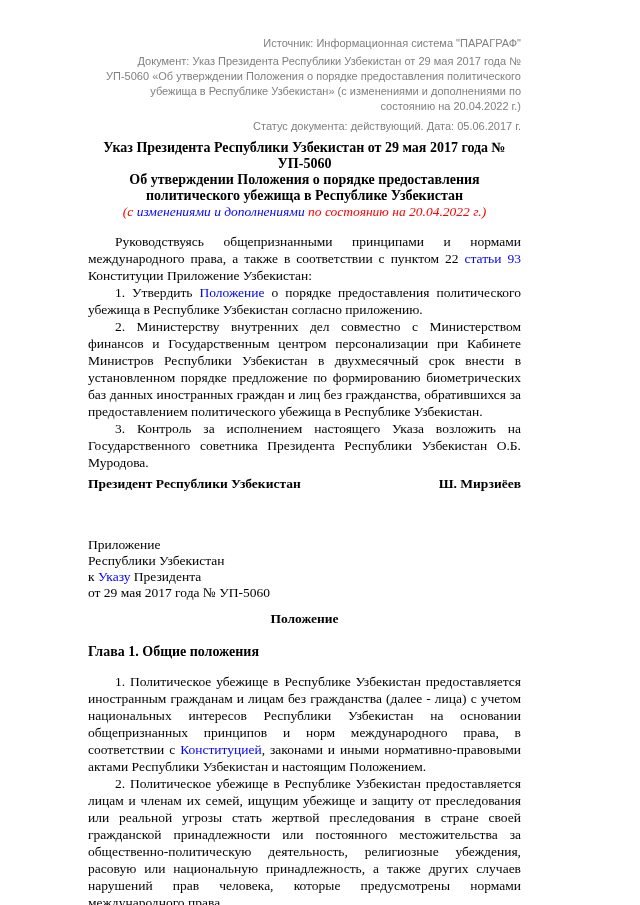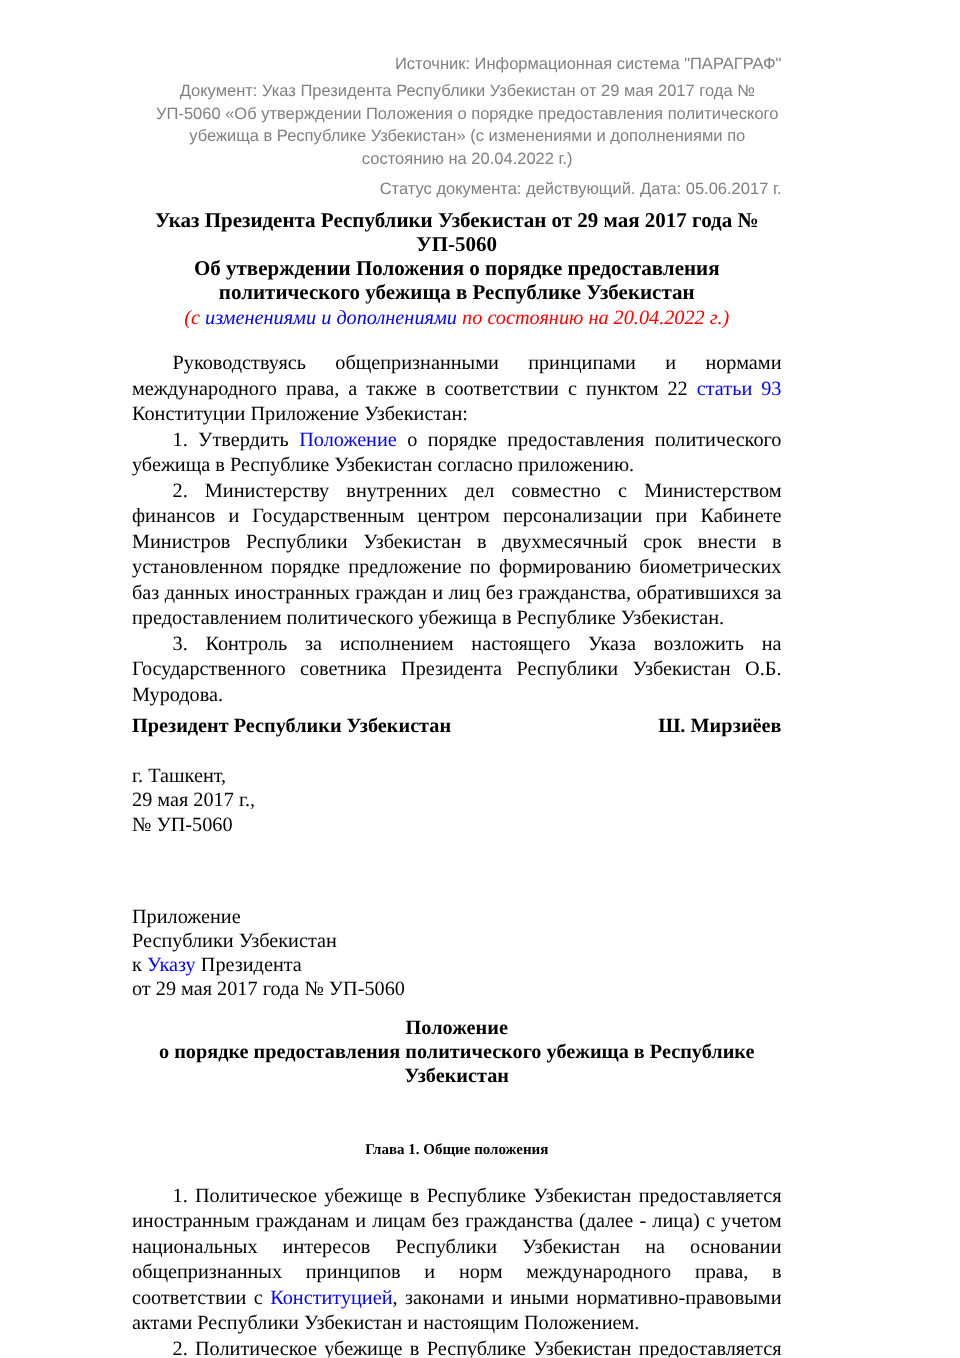--- a/index.html
+++ b/index.html
@@ -18,21 +18,21 @@
     padding: 36px 39px 0 88px;
   }
   
   .meta {
     font-family: "Liberation Sans", sans-serif;
     font-size: 11px;
     line-height: 15px;
     color: #808080;
     text-align: right;
   }
-  .meta-doc { margin-top: 3px; margin-left: 14px; text-align: center; }
+  .meta-doc { margin-top: 3px; margin-left: 14px; }
   .meta-status { margin-top: 5px; }
   
   .title {
     margin-top: 6px;
     text-align: center;
     font-weight: bold;
     font-size: 14px;
     line-height: 16px;
   }
   .amend {
@@ -75,24 +75,23 @@
     line-height: 16px;
   }
   .annex-heading {
     margin-top: 10px;
     text-align: center;
     font-weight: bold;
     font-size: 13.5px;
     line-height: 16px;
   }
   .chapter {
-    margin-top: 34px;
-    text-align: center;
+    margin-top: 17px;
     font-weight: bold;
-    font-size: 10px;
+    font-size: 14px;
     line-height: 16px;
   }
 </style>
 </head>
 <body>
 
 <div class="page">
 
   <div class="meta">
     <div class="meta-source">Источник: Информационная система "ПАРАГРАФ"</div>
@@ -112,36 +111,30 @@
 
   <p class="para">2. Министерству внутренних дел совместно с Министерством финансов и Государственным центром персонализации при Кабинете Министров Республики Узбекистан в двухмесячный срок внести в установленном порядке предложение по формированию биометрических баз данных иностранных граждан и лиц без гражданства, обратившихся за предоставлением политического убежища в Республике Узбекистан.</p>
 
   <p class="para">3. Контроль за исполнением настоящего Указа возложить на Государственного советника Президента Республики Узбекистан О.Б. Муродова.</p>
 
   <div class="sig-row">
     <span>Президент Республики Узбекистан</span>
     <span>Ш. Мирзиёев</span>
   </div>
 
-  <div class="place-date">
-    <div>г. Ташкент,</div>
-    <div>29 мая 2017 г.,</div>
-    <div>№ УП-5060</div>
-  </div>
 
   <div class="annex-ref">
     <div>Приложение</div>
     <div>Республики Узбекистан</div>
     <div><span>к </span><a class="lnk">Указу</a><span> Президента</span></div>
     <div>от 29 мая 2017 года № УП-5060</div>
   </div>
 
   <div class="annex-heading">
     <div>Положение</div>
-    <div>о порядке предоставления политического убежища в Республике Узбекистан</div>
   </div>
 
   <div class="chapter">Глава 1. Общие положения</div>
 
   <p class="para first-para"><span>1. Политическое убежище в Республике Узбекистан предоставляется иностранным гражданам и лицам без гражданства (далее - лица) с учетом национальных интересов Республики Узбекистан на основании общепризнанных принципов и норм международного права, в соответствии с </span><a class="lnk">Конституцией</a><span>, законами и иными нормативно-правовыми актами Республики Узбекистан и настоящим Положением.</span></p>
 
   <p class="para">2. Политическое убежище в Республике Узбекистан предоставляется лицам и членам их семей, ищущим убежище и защиту от преследования или реальной угрозы стать жертвой преследования в стране своей гражданской принадлежности или постоянного местожительства за общественно-политическую деятельность, религиозные убеждения, расовую или национальную принадлежность, а также других случаев нарушений прав человека, которые предусмотрены нормами международного права.</p>
 
   <p class="para">3. Лицо, которому предоставлено политическое убежище в Республике Узбекистан, и члены его семьи пользуются на территории Республики Узбекистан правами и свободами, а также несут обязанности, установленные законодательством или международными</p>
 

